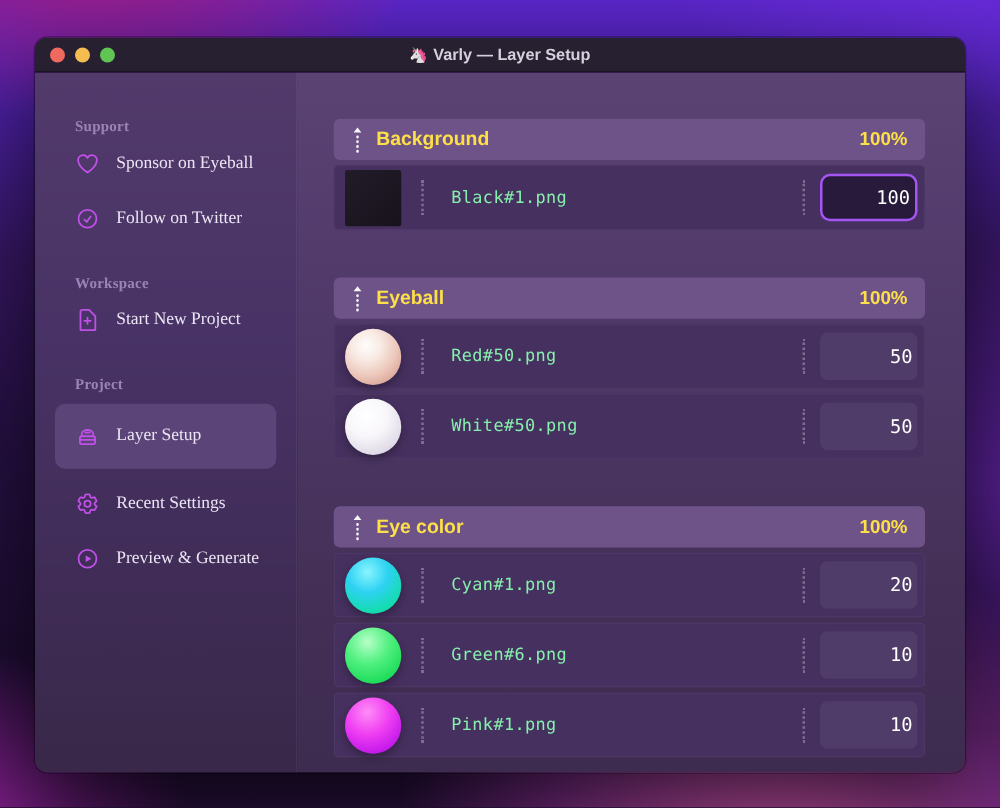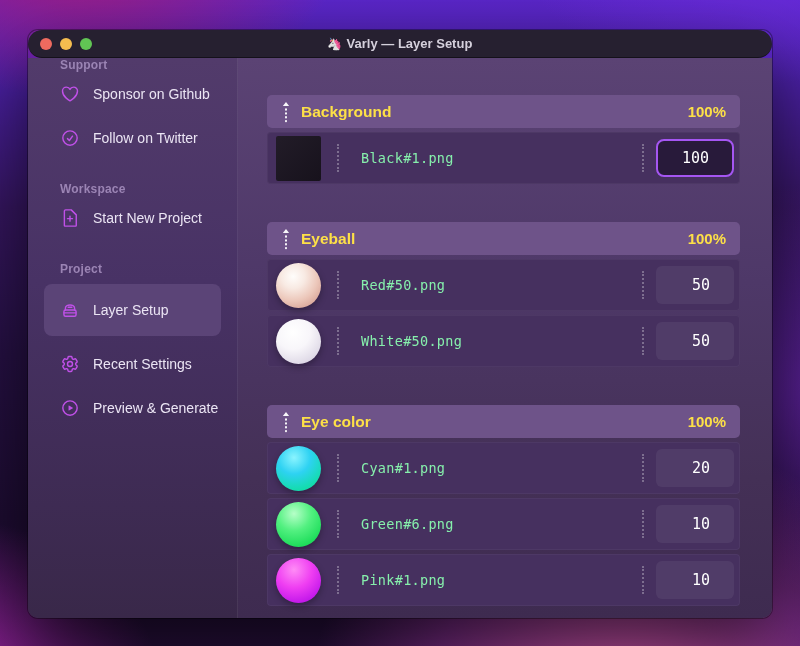--- a/index.html
+++ b/index.html
@@ -10,33 +10,33 @@
       radial-gradient(45% 42% at -8% 106%, rgba(190,40,190,.85) 0%, rgba(0,0,0,0) 62%),
       radial-gradient(60% 42% at 10% -8%, rgba(176,26,110,.95) 0%, rgba(0,0,0,0) 55%),
       radial-gradient(50% 35% at 95% -8%, rgba(110,45,225,.9) 0%, rgba(0,0,0,0) 60%),
       linear-gradient(180deg,#5a26c8 0%,#4a20a4 12%,#35165f 32%,#251042 55%,#1d0c31 80%,#260f3a 100%);
     font-family:"Liberation Sans",sans-serif;}
   .window{position:absolute;left:28px;top:30px;width:744px;height:588px;border-radius:10px;
     overflow:hidden;display:flex;flex-direction:column;
     box-shadow:0 30px 70px rgba(0,0,0,.6),0 0 0 1px rgba(0,0,0,.35);}
   
   .titlebar{height:27px;flex:none;background:#262030;border-bottom:1px solid rgba(0,0,0,.45);
-    display:flex;align-items:center;position:relative;border-radius:14px;}
+    display:flex;align-items:center;position:relative;}
   .traffic{display:flex;gap:8px;margin-left:12px;z-index:2;}
   .light{width:12px;height:12px;border-radius:50%;}
   .light.red{background:#ee6a5f;}
   .light.yellow{background:#f5bd4f;}
   .light.green{background:#61c554;}
   .title{position:absolute;left:0;right:0;text-align:center;font-size:13px;font-weight:700;color:#d5d0dc;}
   .app-icon{margin-right:4px;font-size:12px;}
   
   .window-body{flex:1;display:flex;min-height:0;}
-  .sidebar{width:210px;flex:none;box-sizing:border-box;
+  .sidebar{width:210px;flex:none;box-sizing:border-box;padding-top:36px;
     background:linear-gradient(180deg,#523b6b 0%,#483265 40%,#3e2b53 80%,#392849 100%);
-    border-right:1px solid rgba(255,255,255,.08);}
+    border-right:1px solid rgba(255,255,255,.08);font-family:Liberation Serif, serif;}
   .side-section{margin-bottom:30px;}
   .side-label{font-size:12px;font-weight:700;color:#9b84b4;margin:0 0 8px 32px;letter-spacing:.2px;}
   .side-item{display:flex;align-items:center;gap:13px;height:28px;padding-left:32px;
     margin-bottom:16px;color:#ebe5f4;font-size:14px;cursor:pointer;}
   .side-item svg{width:20px;height:20px;color:#c050e8;flex:none;}
   .side-item.active{margin:0 16px 14px 16px;padding-left:16px;height:52px;background:#5b4477;border-radius:8px;}
   
   .content{flex:1;box-sizing:border-box;padding:37px 32px 0 29px;overflow:hidden;
     background:linear-gradient(180deg,#5b4374 0%,#4e3868 40%,#443056 75%,#3e2b50 100%);}
   .layer-group{margin-bottom:38px;}
@@ -53,21 +53,21 @@
   .thumb-red{border-radius:50%;background:radial-gradient(circle at 38% 30%,#fffdfb 0%,#f8eae3 28%,#ecc7ba 58%,#d6a194 85%,#c6918a 100%);}
   .thumb-white{border-radius:50%;background:radial-gradient(circle at 38% 30%,#ffffff 0%,#f8f6fa 40%,#e2dde9 72%,#c8c1d4 100%);}
   .thumb-cyan{border-radius:50%;background:radial-gradient(circle at 40% 26%,#8af4ff 0%,#2ed2f2 38%,#14dcae 75%,#0fd096 100%);}
   .thumb-green{border-radius:50%;background:radial-gradient(circle at 40% 26%,#b6ffc8 0%,#52f080 40%,#20de5c 75%,#14ca50 100%);}
   .thumb-pink{border-radius:50%;background:radial-gradient(circle at 40% 26%,#ff8cf6 0%,#ef3ef2 42%,#c318ea 78%,#aa0ede 100%);}
   .vdiv{height:28px;border-left:2px dotted rgba(255,255,255,.3);margin-left:16px;}
   .filename{margin-left:22px;flex:1;font-family:"DejaVu Sans Mono",monospace;font-size:13.5px;
     color:#86efac;letter-spacing:.3px;white-space:nowrap;overflow:hidden;}
   .value-input{width:78px;height:38px;box-sizing:border-box;background:rgba(255,255,255,.06);
     border:none;border-radius:6px;color:#ffffff;font-family:"DejaVu Sans Mono",monospace;font-size:15px;
-    text-align:right;padding:0 24px;margin:0 6px 0 12px;outline:none;}
+    text-align:right;padding:0 4px;margin:0 6px 0 12px;outline:none;}
   .value-input.focused{background:#281a3a;border:2px solid #a556f2;border-radius:8px;}
 </style>
 </head>
 <body>
 
 <div class="desktop">
   <div class="window">
 
     <div class="titlebar">
       <div class="traffic">
@@ -83,21 +83,21 @@
     <div class="window-body">
 
       <div class="sidebar">
 
         <div class="side-section">
           <div class="side-label">Support</div>
           <div class="side-item">
             <svg viewBox="0 0 24 24" fill="none" stroke="currentColor" stroke-width="1.7" stroke-linecap="round" stroke-linejoin="round">
                 <path d="M21 8.25c0-2.485-2.099-4.5-4.688-4.5-1.935 0-3.597 1.126-4.312 2.733-.715-1.607-2.377-2.733-4.313-2.733C5.1 3.75 3 5.765 3 8.25c0 7.22 9 12 9 12s9-4.78 9-12z"></path>
               </svg>
-            <span>Sponsor on Github</span>
+            <span>Sponsor on Eyeball</span>
           </div>
           <div class="side-item">
             <svg viewBox="0 0 24 24" fill="none" stroke="currentColor" stroke-width="1.7" stroke-linecap="round" stroke-linejoin="round">
                 <path d="M9 12.75L11.25 15 15 9.75"></path>
                 <circle cx="12" cy="12" r="8.6"></circle>
               </svg>
             <span>Follow on Twitter</span>
           </div>
         </div>
 

